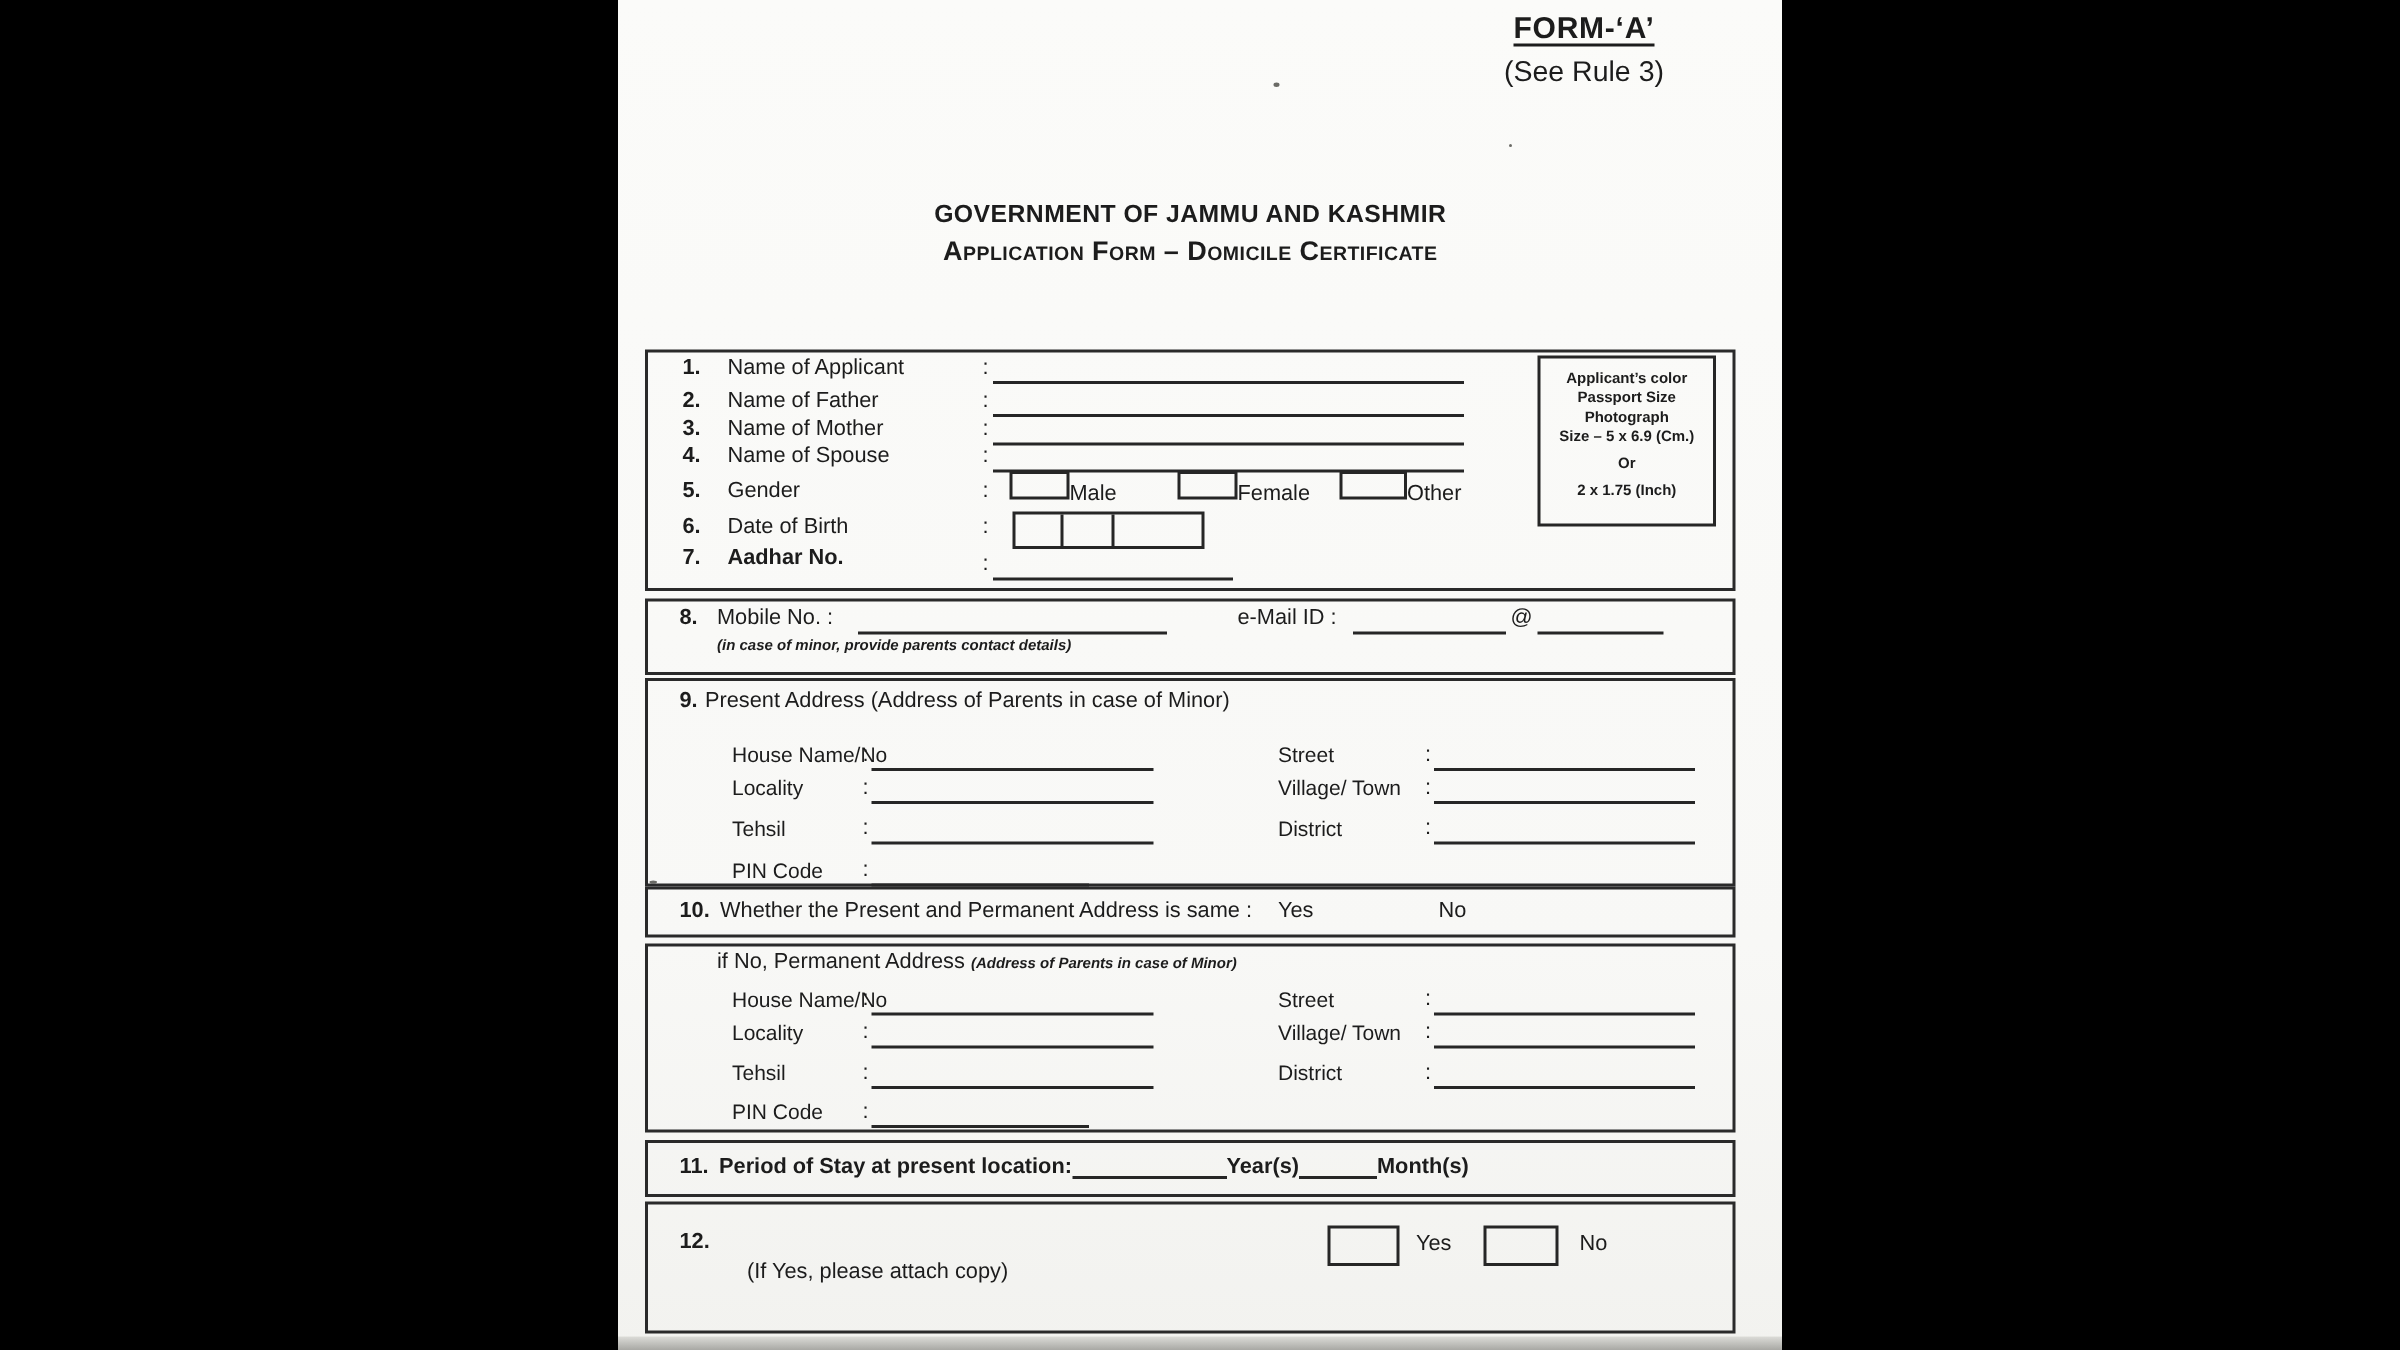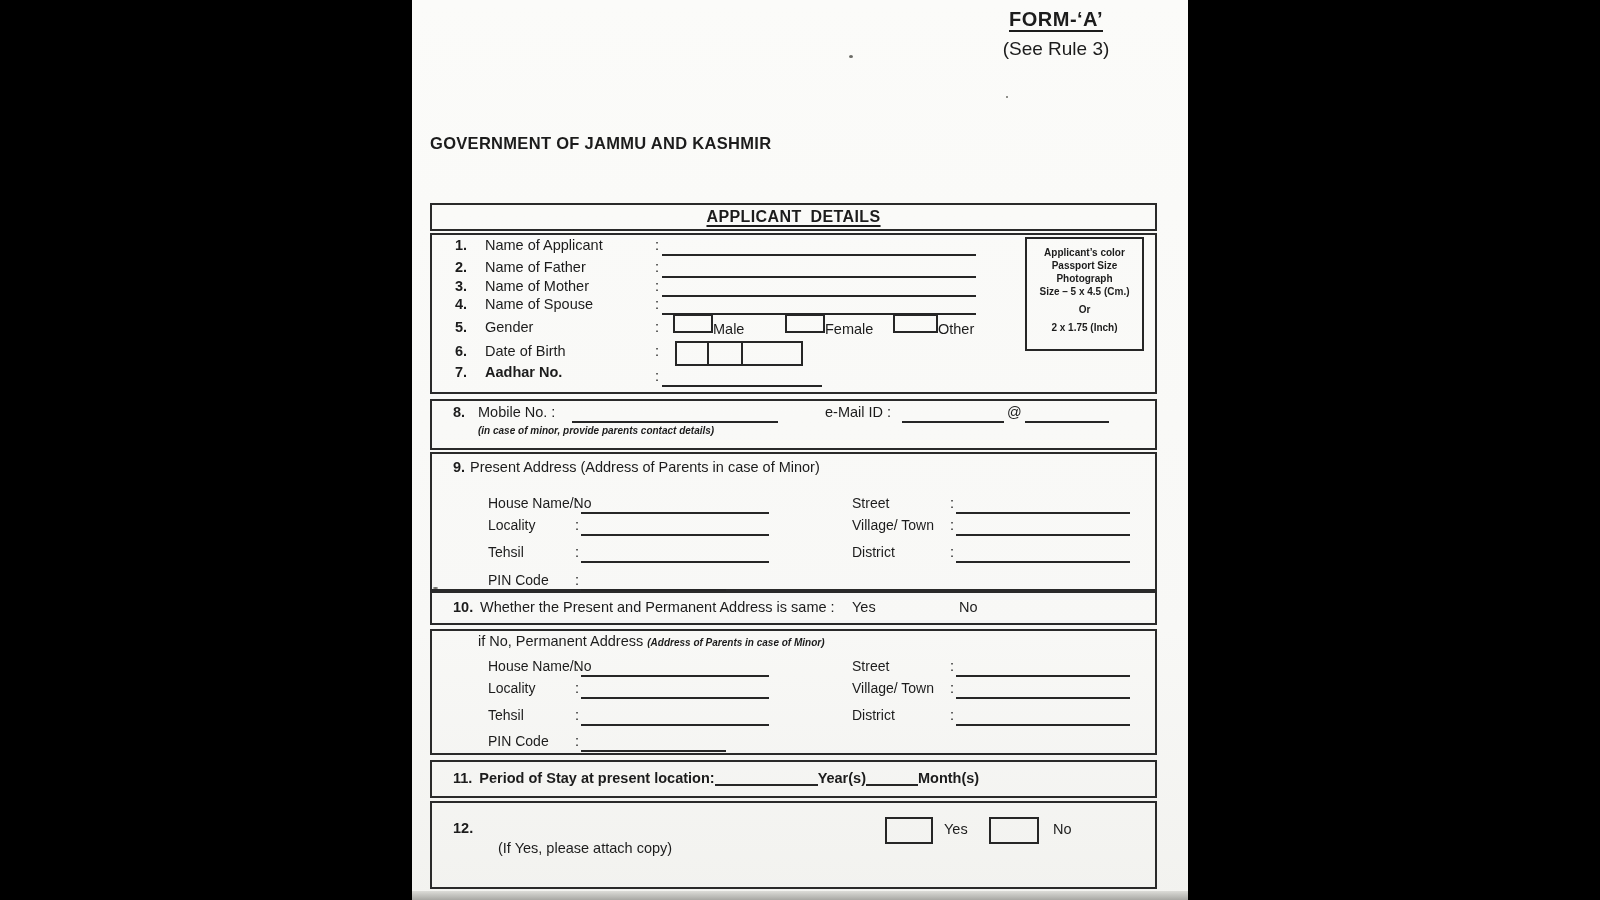--- a/index.html
+++ b/index.html
@@ -9,21 +9,21 @@
         background:linear-gradient(180deg,#fbfbf9 0%,#f8f8f6 70%,#f2f2ef 100%);}
   .page-edge{position:absolute;left:412px;top:891px;width:776px;height:9px;
         background:linear-gradient(180deg,#dcdcd8,#a8a8a4);}
   .speck{position:absolute;background:#6b6b66;border-radius:50%;}
 
   
   .form-code-block{position:absolute;left:1000px;top:8px;width:112px;text-align:center;}
   .form-code{font-weight:bold;font-size:20px;letter-spacing:.5px;
         text-decoration:underline;text-decoration-thickness:2px;text-underline-offset:4px;}
   .rule-note{font-size:19px;margin-top:7px;}
-  .title-block{position:absolute;left:430px;top:134px;width:727px;text-align:left;}
+  .title-block{position:absolute;left:430px;top:134px;width:727px;text-align:center;}
   .gov-title{font-weight:bold;font-size:16.5px;letter-spacing:.3px;}
   .form-title{font-weight:bold;font-size:18px;margin-top:4px;font-variant:small-caps;letter-spacing:.3px;}
 
   
   .sec{position:absolute;left:430px;width:727px;border:2px solid #2a2a2a;box-sizing:border-box;}
   .sec-head{text-align:center;padding-top:3px;}
   .head-text{font-weight:bold;font-size:16px;word-spacing:4px;letter-spacing:.4px;
         text-decoration:underline;text-decoration-thickness:2px;text-underline-offset:3px;}
 
   .frow,.arow{position:absolute;left:0;right:0;height:22px;font-size:14.5px;}
@@ -56,25 +56,23 @@
   <div class="speck" style="left:1006px;top:96px;width:2px;height:2px;"></div>
   <div class="speck" style="left:433px;top:587px;width:5px;height:2px;"></div>
 
   <div class="form-code-block">
     <div class="form-code">FORM-‘A’</div>
     <div class="rule-note">(See Rule 3)</div>
   </div>
 
   <div class="title-block">
     <div class="gov-title">GOVERNMENT OF JAMMU AND KASHMIR</div>
-  </div>
-
-  <div class="sec sec-head" style="top:203px;height:28px;">
-    <span class="head-text">APPLICANT DETAILS</span>
-  </div>
+    <div class="form-title">Application Form – Domicile Certificate</div>
+  </div>
+
 
   <div class="sec" style="top:233px;height:161px;">
     <div class="frow" style="top:2px;">
       <span class="abs num" style="left:23px;">1.</span>
       <span class="abs" style="left:53px;">Name of Applicant</span>
       <span class="abs" style="left:223px;">:</span>
       <span class="uline" style="left:230px;width:314px;"></span>
     </div>
     <div class="frow" style="top:24px;">
       <span class="abs num" style="left:23px;">2.</span>
@@ -126,21 +124,21 @@
       <span class="abs num" style="left:53px;">Aadhar No.</span>
       <span class="abs" style="left:223px;top:4px;">:</span>
       <span class="uline" style="left:230px;width:160px;top:5px;"></span>
     </div>
   </div>
 
   <div class="photo-box">
     <div>Applicant’s color</div>
     <div>Passport Size</div>
     <div>Photograph</div>
-    <div>Size – 5 x 4.5 (Cm.)</div>
+    <div>Size – 5 x 6.9 (Cm.)</div>
     <div class="photo-or">Or</div>
     <div class="photo-inch">2 x 1.75 (Inch)</div>
   </div>
 
   <div class="sec" style="top:399px;height:51px;">
     <div class="frow" style="top:3px;">
       <span class="abs num" style="left:21px;">8.</span>
       <span class="abs" style="left:46px;">Mobile No. :</span>
       <span class="uline" style="left:140px;width:206px;"></span>
       <span class="abs" style="left:393px;">e-Mail ID :</span>

